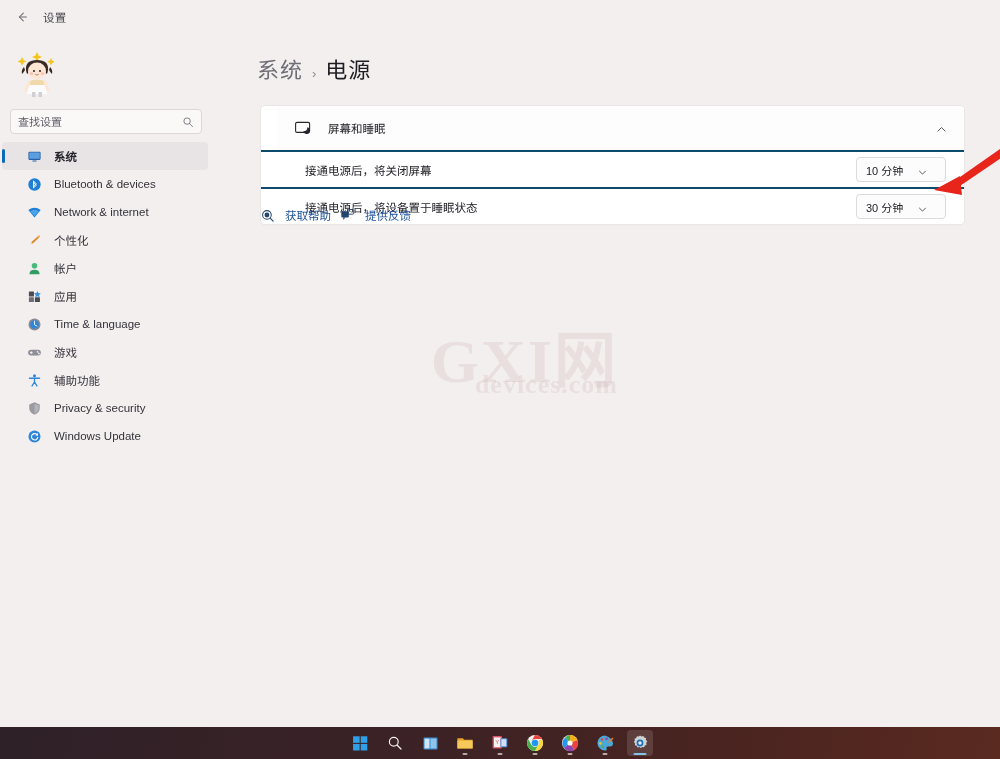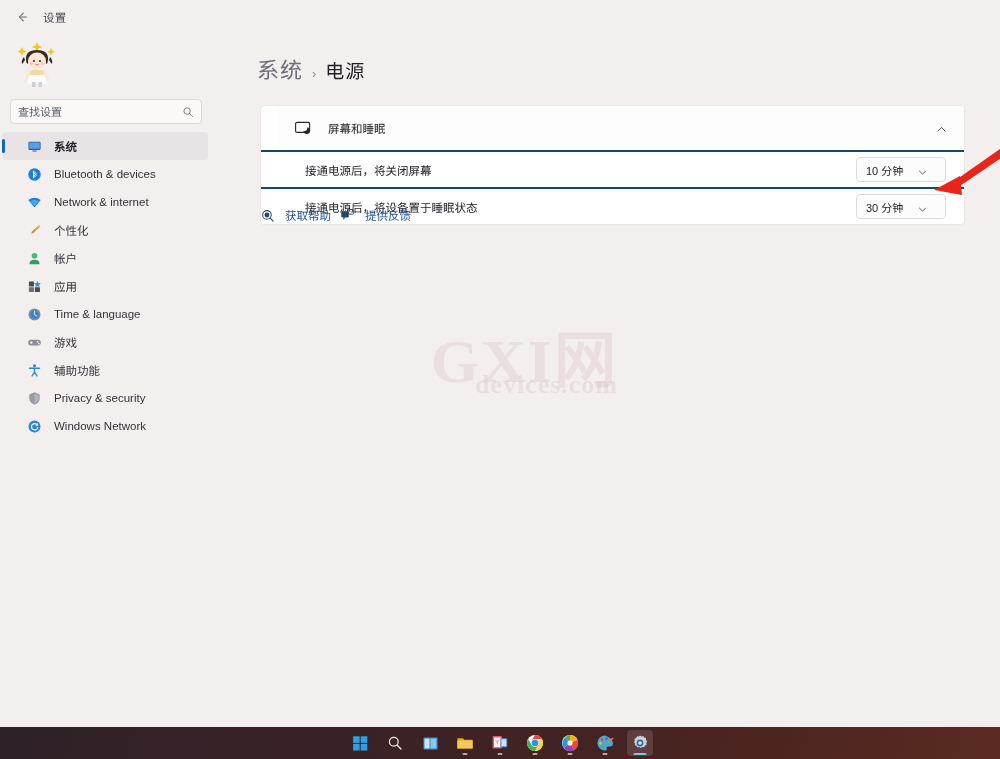--- a/index.html
+++ b/index.html
@@ -33,21 +33,21 @@
     color: #6b6b72; font-size: 13px;
     cursor: pointer;
   }
   #window-title {
     font-size: 11.5px; color: #4a4a50;
     margin-left: 7px; letter-spacing: .3px;
   }
 
   
   #sidebar {
-    position: absolute; left: 0; top: 34px;
+    position: absolute; left: 0; top: 44px;
     width: 212px; height: 693px;
     background: transparent;
   }
   #avatar-wrap {
     position: absolute; left: 13px; top: 4px;
     width: 48px; height: 50px;
   }
   #avatar { width: 48px; height: 50px; display: block; }
 
   #search-box {
@@ -105,21 +105,21 @@
   #breadcrumb {
     position: absolute; left: 45px; top: 18px;
     display: flex; align-items: baseline; gap: 9px;
   }
   #crumb-root {
     font-size: 22px; color: #6e6e76; cursor: pointer;
     letter-spacing: 1px;
   }
   #crumb-sep { font-size: 13px; color: #8a8a90; }
   #crumb-current {
-    font-size: 19px; color: #1d1d22; letter-spacing: 1px;
+    font-size: 22px; color: #1d1d22; letter-spacing: 1px;
   }
 
   
   #settings-card {
     position: absolute; left: 48px; top: 71px;
     width: 705px;
     background: #ffffff;
     border: 1px solid #eae6e6;
     border-radius: 5px;
     overflow: hidden;
@@ -394,21 +394,21 @@
       </div>
 
       <div class="nav-item">
         <span class="nav-icon">
           <svg width="15" height="15" viewBox="0 0 16 16">
             <circle cx="8" cy="8" r="6.4" fill="#2e86d8"></circle>
             <path d="M11 6.4 a3.4 3.4 0 1 0 .5 2.6" fill="none" stroke="#fff" stroke-width="1.2" stroke-linecap="round"></path>
             <path d="M11.6 4.2 v2.6 h-2.6z" fill="#fff"></path>
           </svg>
         </span>
-        <span class="nav-label">Windows Network</span>
+        <span class="nav-label">Windows Update</span>
       </div>
 
     </div>
   </div>
 
   <div id="main">
 
     <div id="breadcrumb">
       <span id="crumb-root">系统</span>
       <span id="crumb-sep">›</span>

